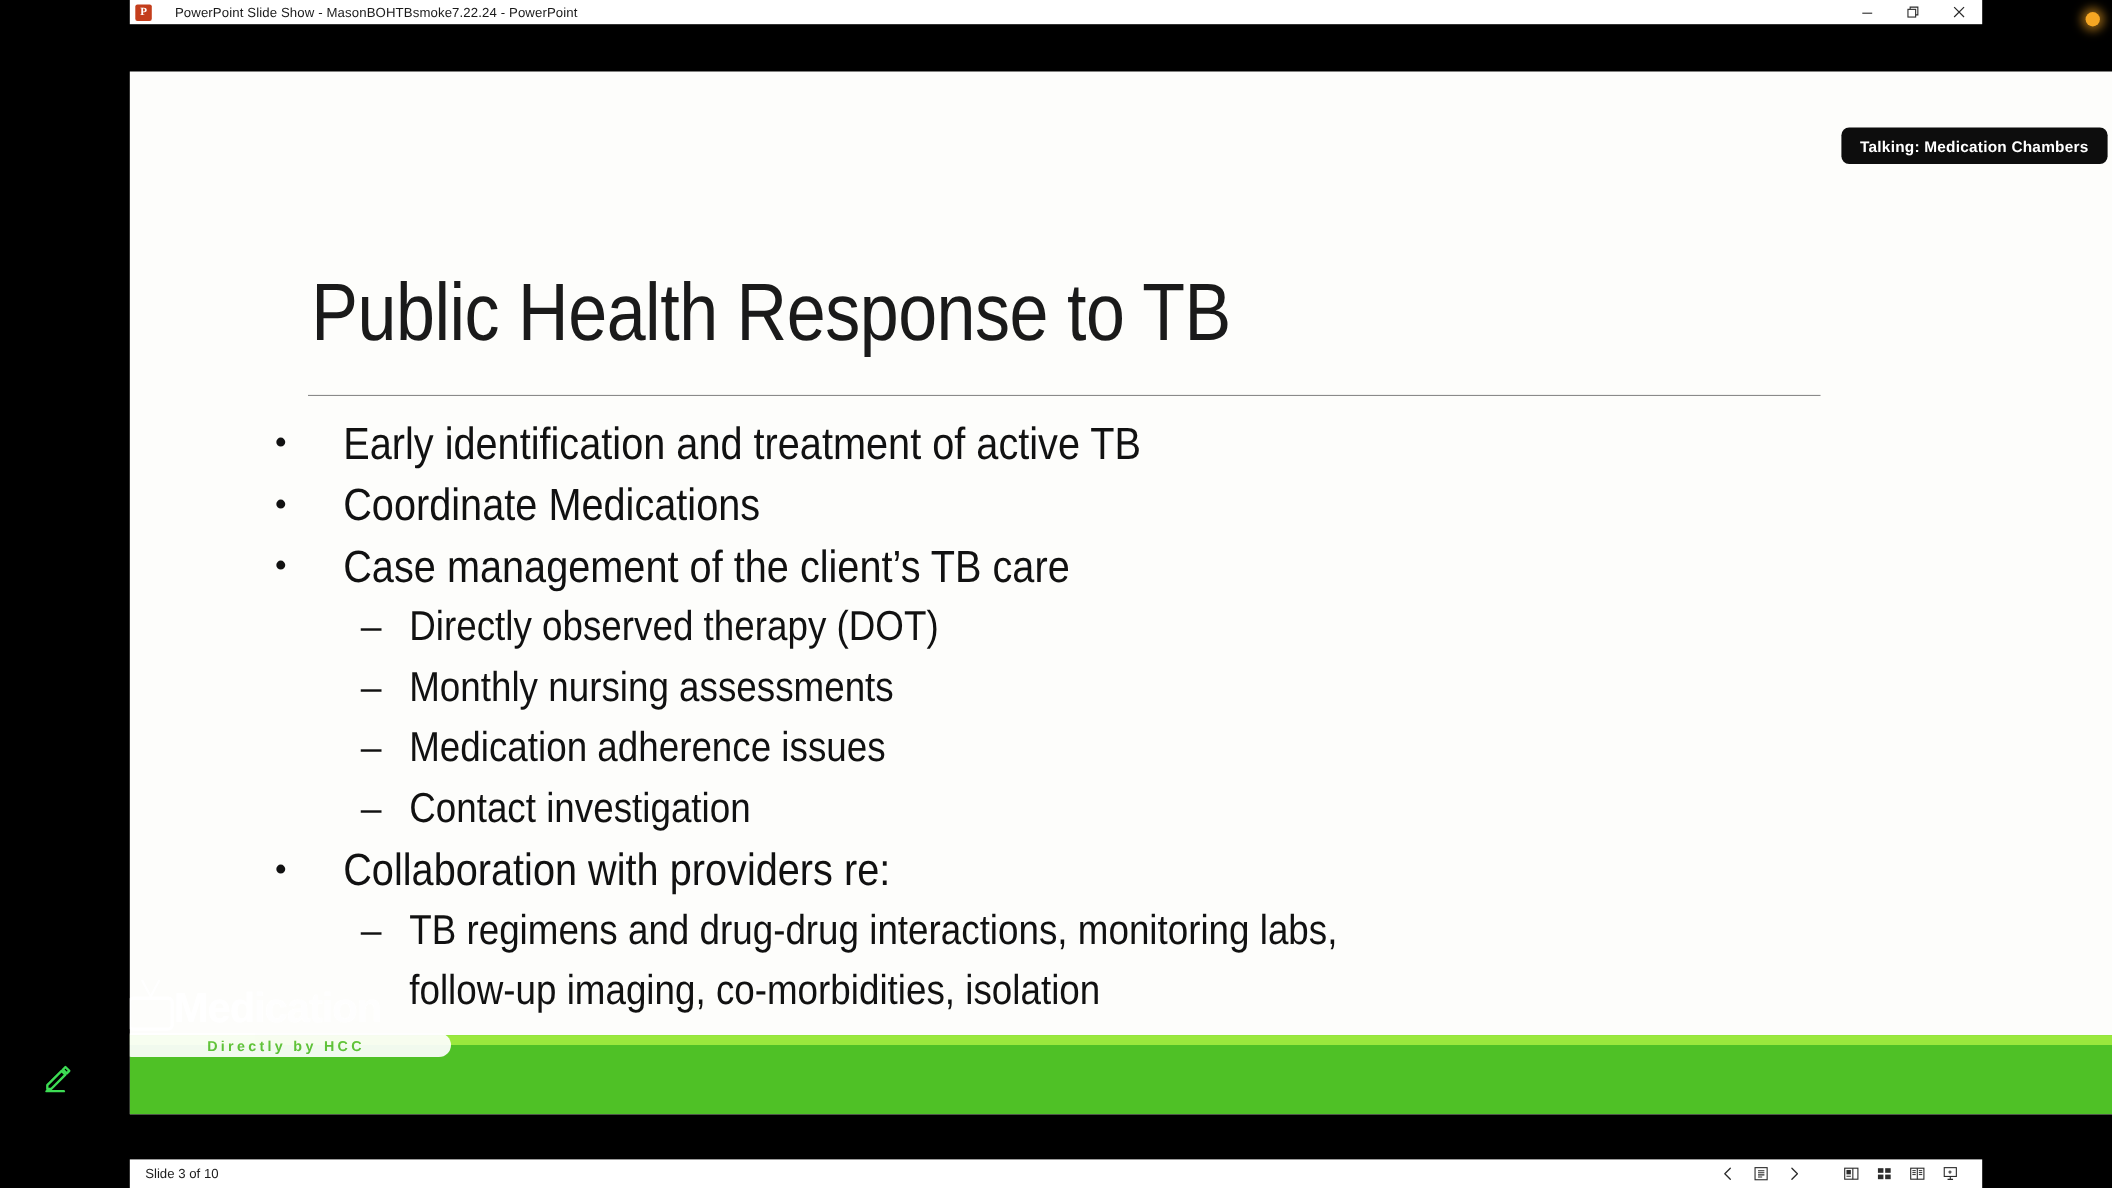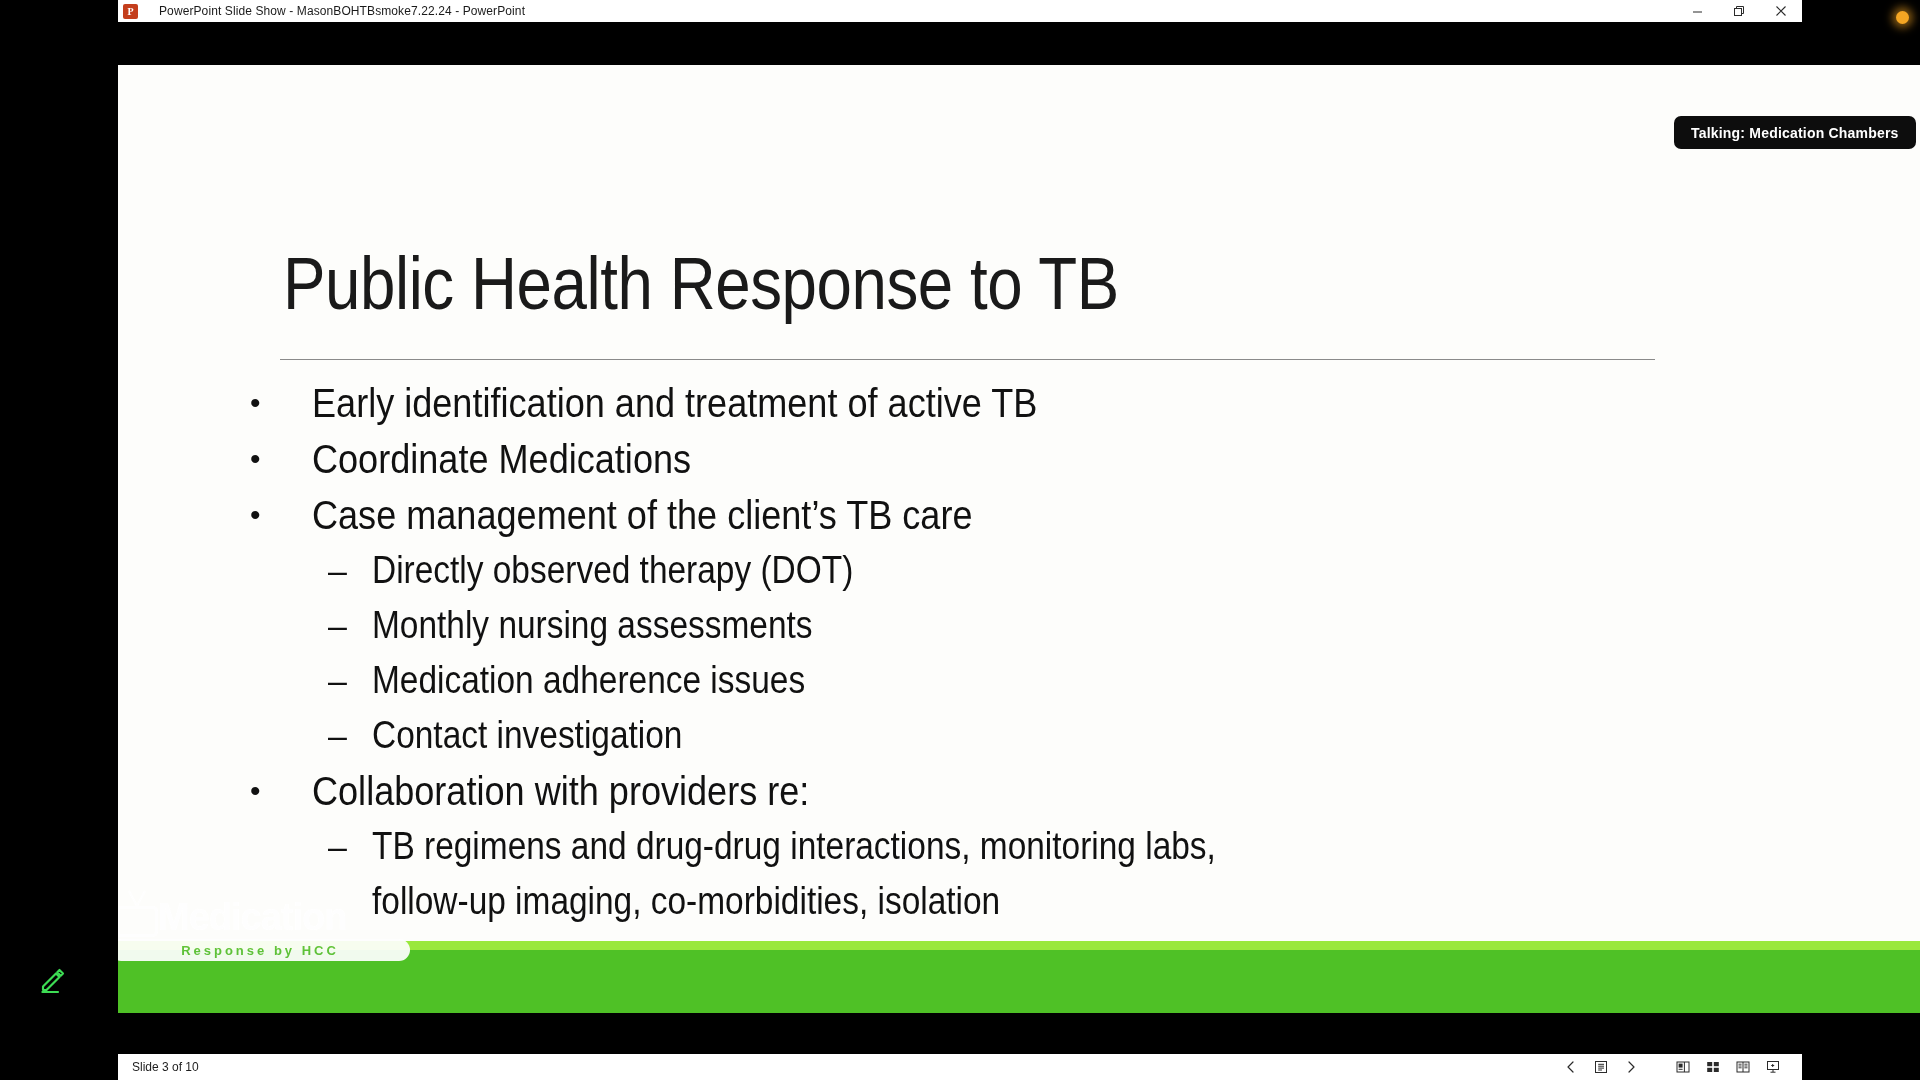--- a/index.html
+++ b/index.html
@@ -388,21 +388,21 @@
     <div id="watermark">
       <div id="wm-row">
         <div id="tv-icon">
           <div id="tv-ant-a"></div>
           <div id="tv-ant-b"></div>
           <div id="tv-screen"></div>
         </div>
         <div id="wm-name">Medication</div>
       </div>
       <div id="wm-pill">
-        <div id="wm-pill-text">Response by HCC</div>
+        <div id="wm-pill-text">Directly by HCC</div>
       </div>
     </div>
 
   </div>
 
   <div id="talking-pill">
     <span id="talking-text">Talking: Medication Chambers</span>
   </div>
 
   <div id="pen-tool">

